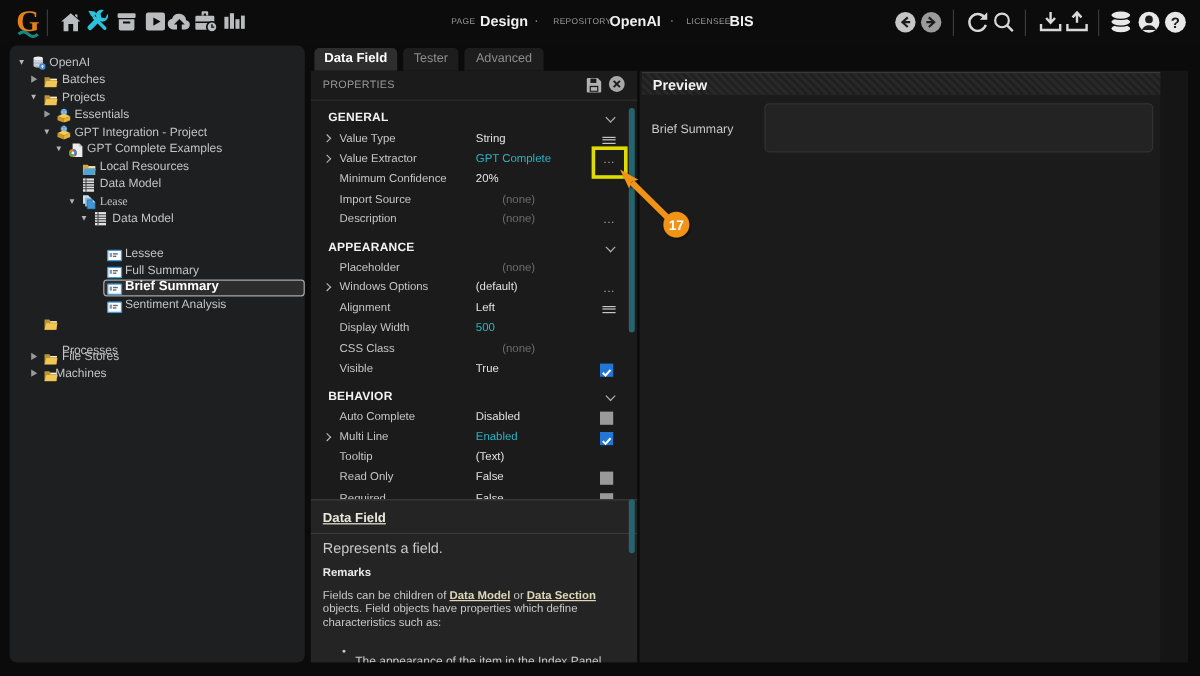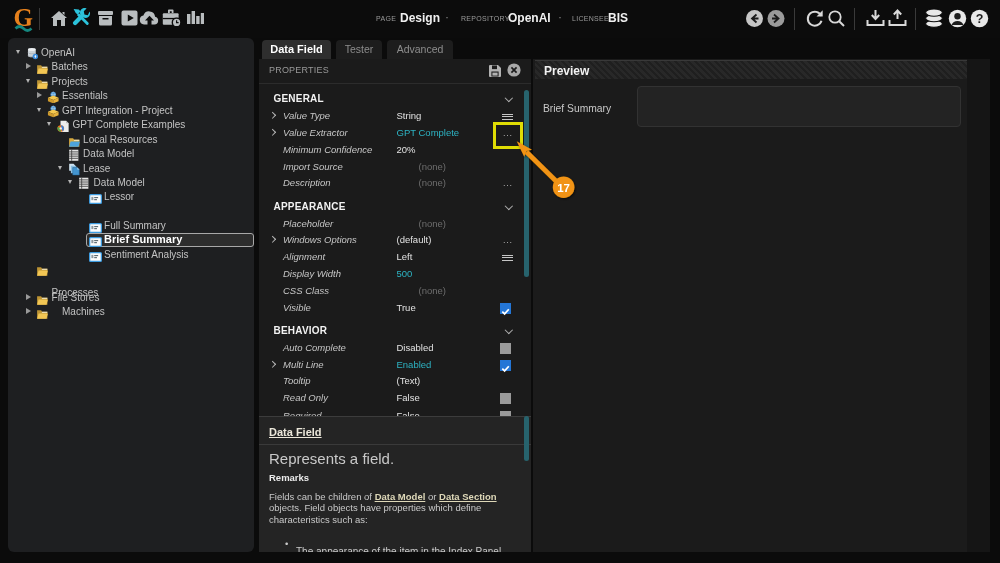--- a/index.html
+++ b/index.html
@@ -25,21 +25,21 @@
   .tlabel { position:absolute; top:0px; font-size:10px; line-height:15px; color:#c3c3c3; white-space:nowrap; }
   #selbox { position:absolute; left:77.5px; top:1px; width:168px; height:13.5px; background:#2d2d2d; border:1px solid #a8a8a8; border-radius:3px; }
 
   
   #midtabs { position:absolute; left:259px; top:38px; width:272px; height:21px; }
   .tab { position:absolute; top:2px; height:19px; border-radius:4px 4px 0 0; font-size:10.5px; text-align:center; }
   #props { position:absolute; left:259px; top:59px; width:272px; height:359px; background:#1b1b1b; }
   #phead { position:absolute; left:0; top:0; width:272px; height:25px; border-bottom:1px solid #2c2c2c; }
   .prow { position:absolute; left:0; width:272px; height:17px; }
   .pcaret { position:absolute; width:4.6px; height:4.6px; border-right:1.5px solid #b5b5b5; border-bottom:1.5px solid #b5b5b5; transform:rotate(-45deg); }
-  .plabel { position:absolute; left:24px; top:0; font-size:9.5px; line-height:16px; color:#c6c6c6; white-space:nowrap;font-style:italic; }
+  .plabel { position:absolute; left:24px; top:0; font-size:9.5px; line-height:16px; color:#c6c6c6; white-space:nowrap; }
   .pvalue { position:absolute; left:137.5px; top:0; font-size:9.5px; line-height:16px; color:#e2e2e2; white-space:nowrap; }
   .dim { color:#6d6d6d;margin-left:22px; }
   .teal { color:#2db3c3; }
   .psect { position:absolute; left:14.5px; top:0; font-size:10px; line-height:16px; font-weight:bold; color:#f2f2f2; letter-spacing:.2px; }
   .chev { position:absolute; width:5.6px; height:5.6px; border-right:1.5px solid #b0b0b0; border-bottom:1.5px solid #b0b0b0; transform:rotate(45deg); }
   .ham { position:absolute; left:243px; width:10.5px; }
   .ham div { height:1.2px; background:#c6c6c6; margin-bottom:1.5px; }
   .dots { position:absolute; left:244px; font-size:9px; color:#b5b5b5; letter-spacing:.7px; }
   .cb { position:absolute; left:241px; width:11px; height:11px; }
   .cbon { background:#2476d6; }
@@ -235,38 +235,38 @@
         <div class="tlabel" style="left:75.1px;">Data Model</div>
       </div>
       <div class="trow" style="top:122.5px">
         <div class="tarrow exp" style="left:49.6px;top:5px"></div>
         <div class="ticon" style="left:59.6px"><svg width="12.5" height="12.5" viewBox="0 0 16 16">
             <path d="M1.5 1 h5.5 l2.3 2.3 v6.7 h-7.8 Z" fill="#cfe4f2"></path>
             <path d="M3.7 3.4 h5.8 l2.4 2.4 v7.2 h-8.2 Z" fill="#8cc0e2"></path>
             <path d="M6 5.8 h6 l2.5 2.5 v7.2 h-8.5 Z" fill="#4394cf" stroke="#1f5d8c" stroke-width="0.6"></path>
             <path d="M12 5.8 l2.5 2.5 h-2.5 Z" fill="#bdddf1"></path>
           </svg></div>
-        <div class="tlabel" style="left:75.1px;">Lease</div>
+        <div class="tlabel" style="left:75.1px;font-family:Liberation Serif, serif;">Lease</div>
       </div>
       <div class="trow" style="top:136.5px">
         <div class="tarrow exp" style="left:60.1px;top:5px"></div>
         <div class="ticon" style="left:70.1px"><svg width="11.5" height="12.5" viewBox="0 0 15 16">
             <rect x="1.5" y="0.8" width="12" height="14.4" fill="#e3e3e3"></rect>
             <path d="M1.5 3.6 h12 M1.5 6.4 h12 M1.5 9.2 h12 M1.5 12 h12 M4.8 0.8 v14.4" stroke="#3f3f3f" stroke-width="1.1"></path>
           </svg></div>
         <div class="tlabel" style="left:85.6px;">Data Model</div>
       </div>
-      <div class="trow" style="top:151px">
+      <div class="trow" style="top:165.5px">
         <div class="ticon" style="left:80.6px"><svg width="13" height="10" viewBox="0 0 16.5 12.7">
             <rect x="0.8" y="0.8" width="14.9" height="11.1" rx="1.2" fill="#fdfdfd" stroke="#3d9bdf" stroke-width="1.6"></rect>
             <rect x="3" y="3.6" width="2.6" height="4.2" fill="#8e99a0"></rect>
             <rect x="6.6" y="3.8" width="5" height="1.5" fill="#5f6d75"></rect>
             <rect x="6.6" y="6.4" width="3.5" height="1.5" fill="#5f6d75"></rect>
           </svg></div>
-        <div class="tlabel" style="left:96.1px;">Lessor</div>
+        <div class="tlabel" style="left:96.1px;">Lessee</div>
       </div>
       <div class="trow" style="top:179.5px">
         <div class="ticon" style="left:80.6px"><svg width="13" height="10" viewBox="0 0 16.5 12.7">
             <rect x="0.8" y="0.8" width="14.9" height="11.1" rx="1.2" fill="#fdfdfd" stroke="#3d9bdf" stroke-width="1.6"></rect>
             <rect x="3" y="3.6" width="2.6" height="4.2" fill="#8e99a0"></rect>
             <rect x="6.6" y="3.8" width="5" height="1.5" fill="#5f6d75"></rect>
             <rect x="6.6" y="6.4" width="3.5" height="1.5" fill="#5f6d75"></rect>
           </svg></div>
         <div class="tlabel" style="left:96.1px;">Full Summary</div>
       </div>
@@ -306,21 +306,21 @@
           </svg></div>
         <div class="tlabel" style="left:43.6px;">File Stores</div>
       </div>
       <div class="trow" style="top:266px">
         <div class="tarrow col" style="left:18.1px;top:4px"></div>
         <div class="ticon" style="left:28.1px"><svg width="12.5" height="10" viewBox="0 0 16 14">
             <path d="M0.8 1.8 h5.6 l1.5 1.9 H15.2 v10 H0.8 Z" fill="#bd9434"></path>
             <path d="M7.9 3.7 H15.2 v1.6 H7.2 Z" fill="#fdf4d8"></path>
             <path d="M0.8 13.7 L2.9 6.2 H16 L13.9 13.7 Z" fill="#f2c654"></path>
           </svg></div>
-        <div class="tlabel" style="left:54px;">Machines</div>
+        <div class="tlabel" style="left:38px;">Machines</div>
       </div>
     </div>
 
   <div id="midtabs">
     <div class="tab" style="left:3px;width:69px;background:#2e2e2e;color:#fff;font-weight:bold;font-size:11px;line-height:19px;">Data Field</div>
     <div class="tab" style="left:77px;width:46px;background:#1d1d1d;color:#8d8d8d;line-height:19px;">Tester</div>
     <div class="tab" style="left:128px;width:66px;background:#1d1d1d;color:#8d8d8d;line-height:19px;">Advanced</div>
   </div>
 
   <div id="props">
@@ -439,21 +439,21 @@
           <div class="plabel">Required</div>
           <div class="pvalue ">False</div>
           <div class="cb cboff" style="top:3px"></div>
         </div>
       </div>
   </div>
 
   <div id="help">
     <div style="position:absolute;left:10px;top:9px;font-size:11px;font-weight:bold;color:#ebe7da;text-decoration:underline;">Data Field</div>
     <div style="position:absolute;left:0;top:27.5px;width:272px;height:1px;background:#3a3a3a;"></div>
-    <div style="position:absolute;left:10px;top:33.5px;font-size:15px;color:#c9c9c9;">Represents a field.</div>
+    <div style="position:absolute;left:10px;top:33.5px;font-size:12px;color:#c9c9c9;">Represents a field.</div>
     <div style="position:absolute;left:10px;top:55.5px;font-size:9.5px;font-weight:bold;color:#ebebeb;">Remarks</div>
     <div style="position:absolute;left:10px;top:74.5px;width:245px;font-size:9.5px;line-height:11.4px;color:#c9c9c9;">Fields can be children of <span class="hlink">Data Model</span> or <span class="hlink">Data Section</span> objects. Field objects have properties which define characteristics such as:</div>
     <div style="position:absolute;left:26px;top:121.5px;font-size:9.5px;color:#c9c9c9;">•</div>
     <div style="position:absolute;left:37px;top:129px;font-size:10px;color:#c9c9c9;">The appearance of the item in the Index Panel.</div>
   </div>
 
   <div class="sthumb" style="top:90px;height:187px;"></div>
   <div class="sthumb" style="top:416px;height:45px;"></div>
 
   <div id="right">

